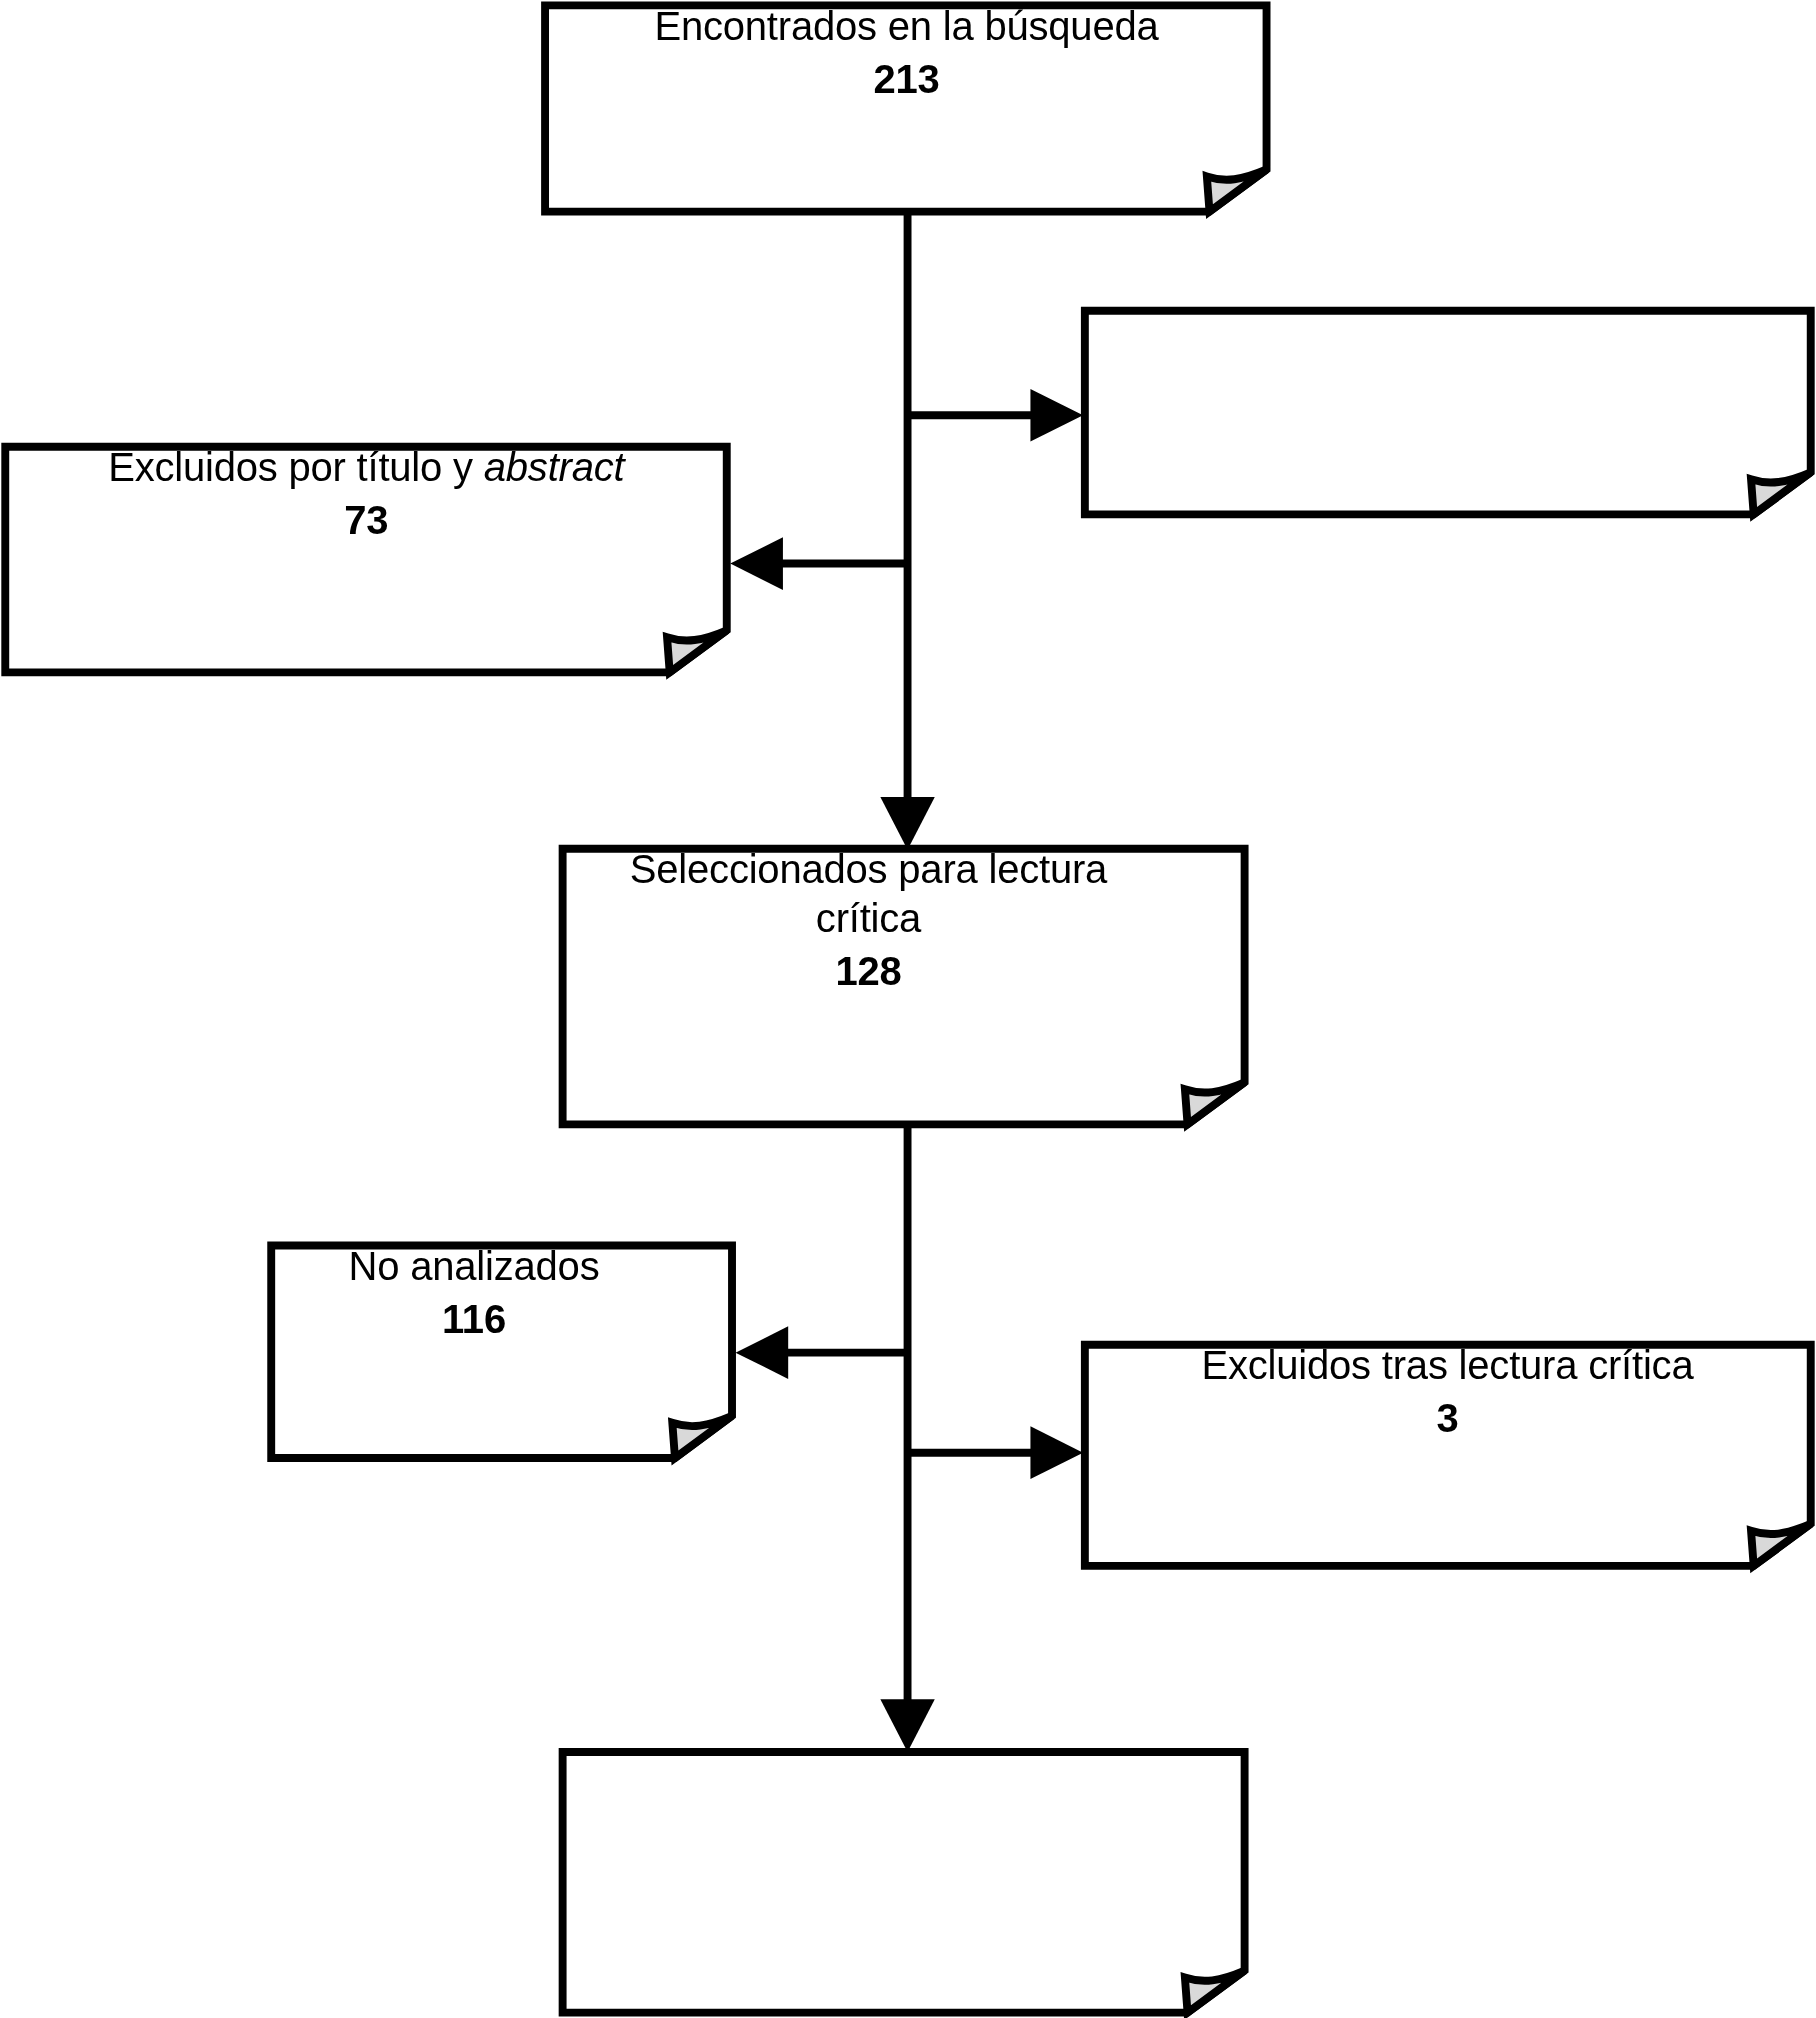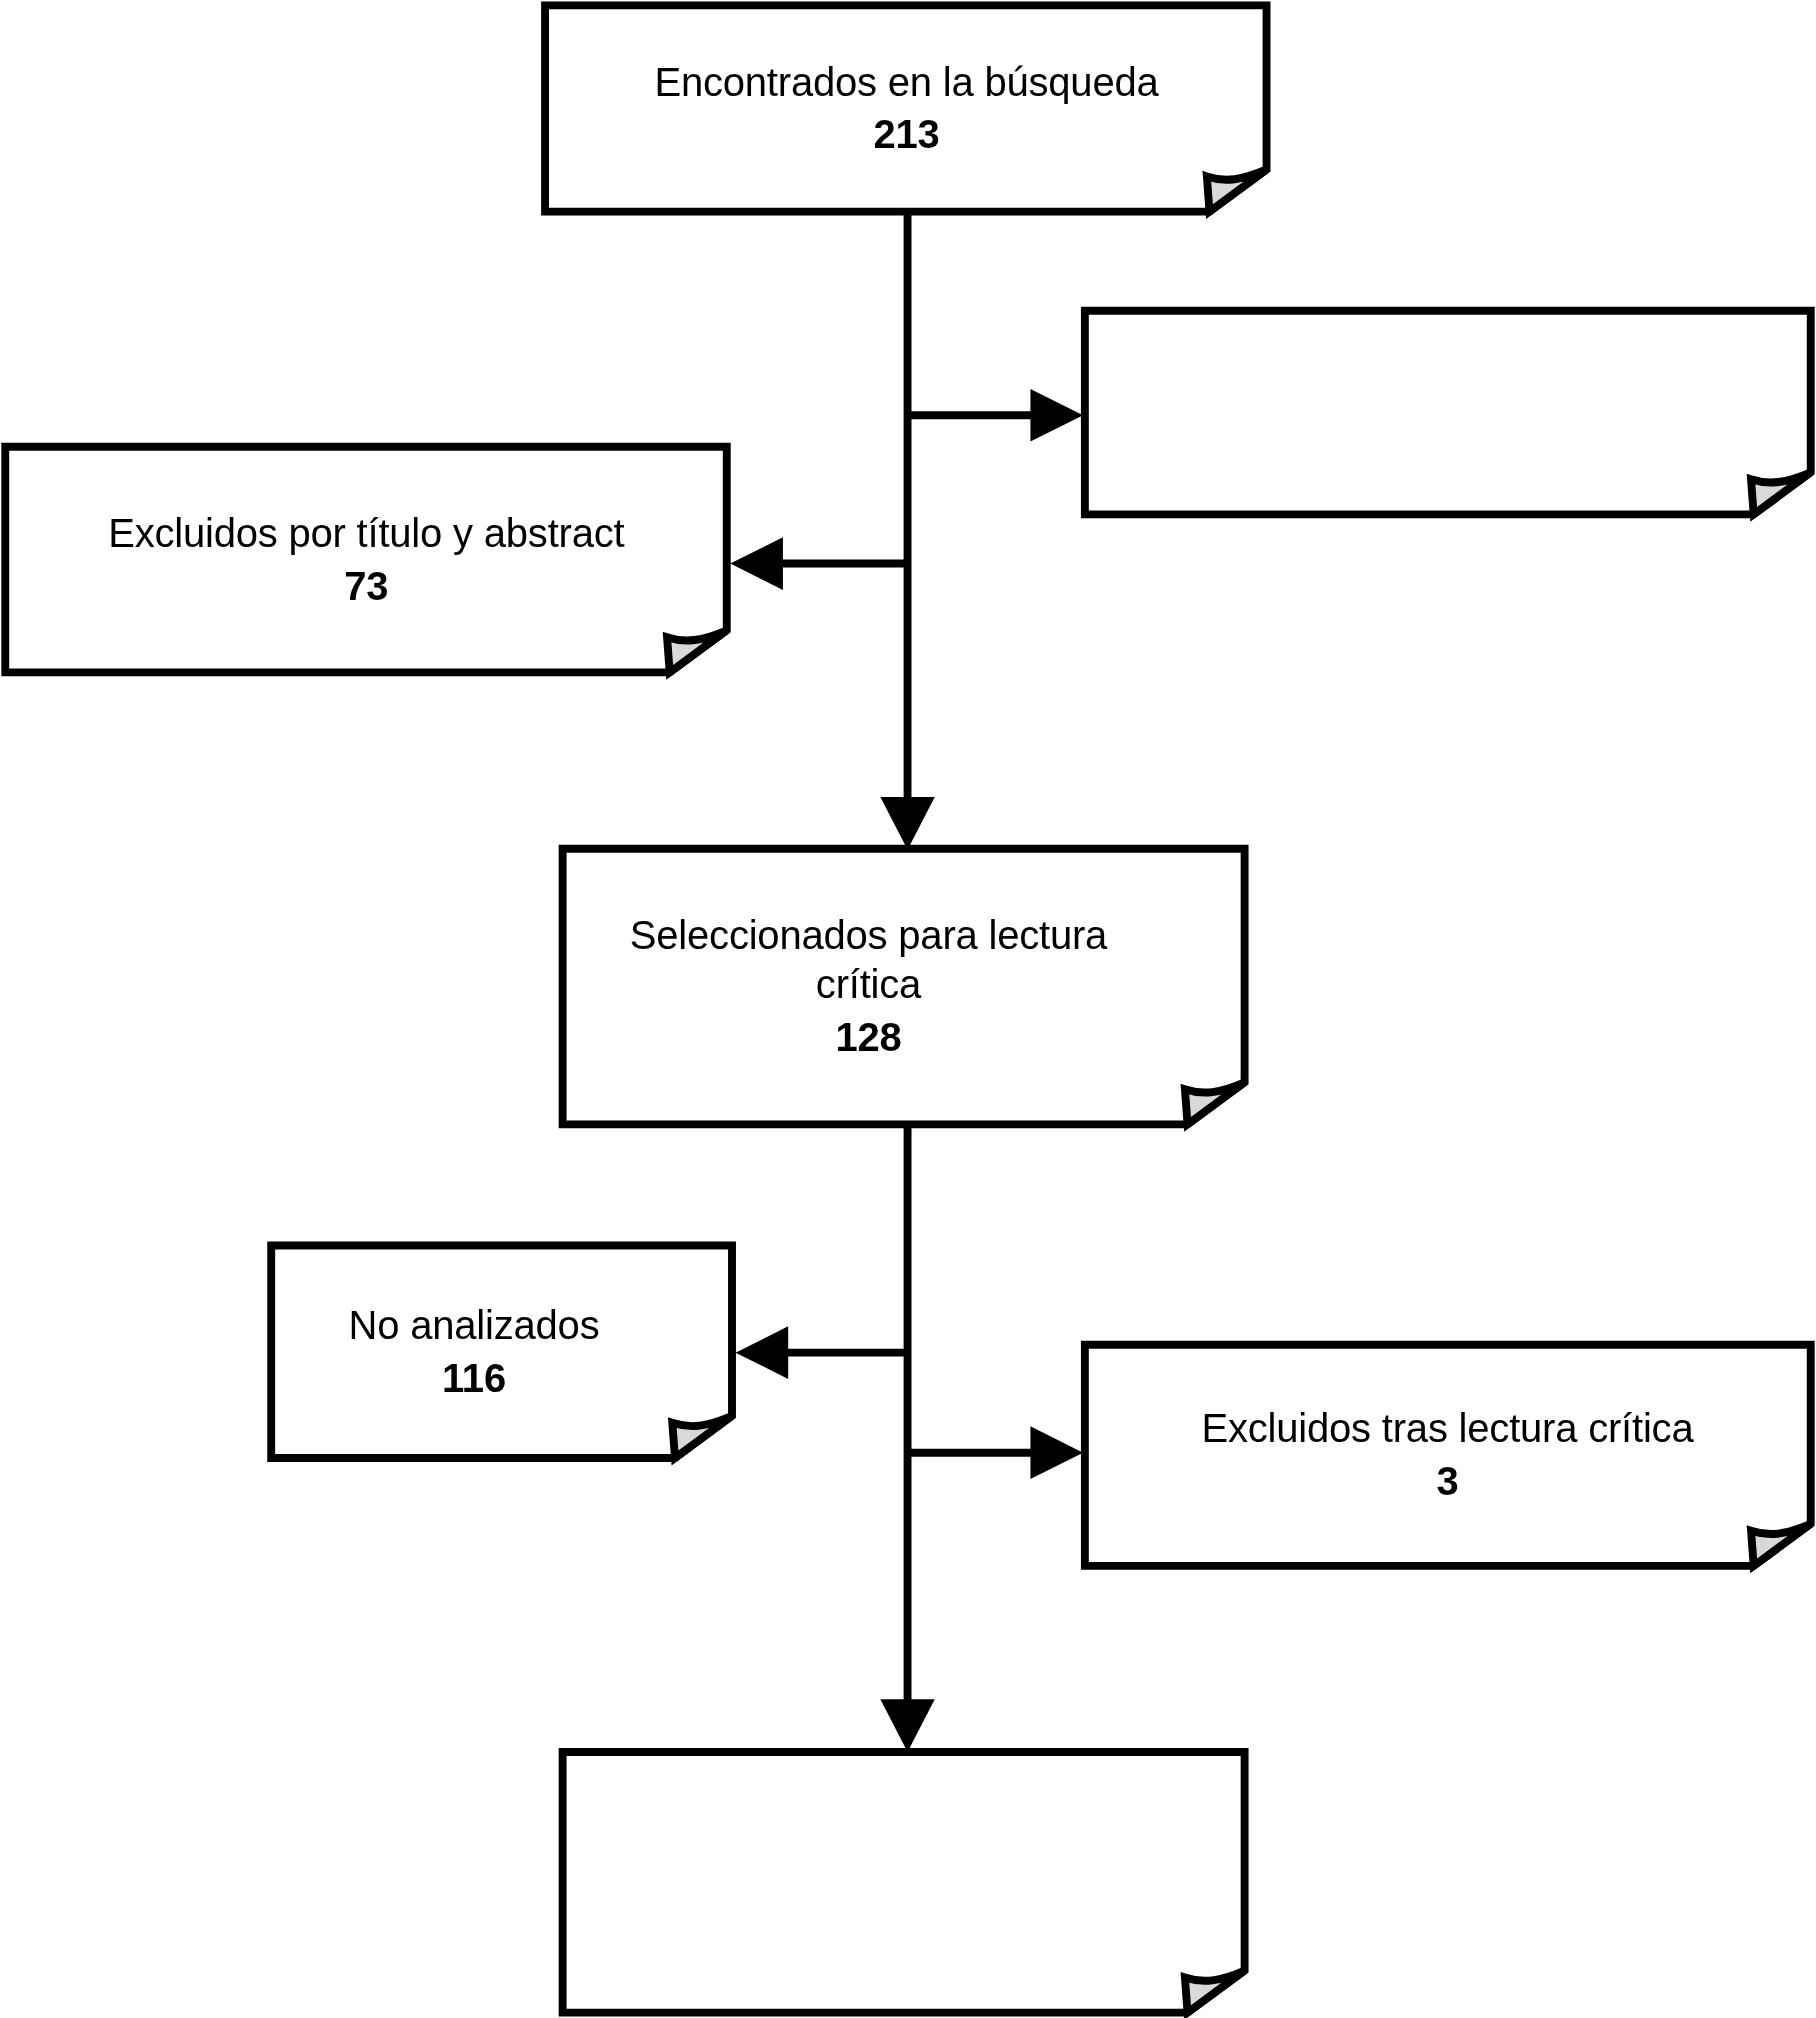--- a/index.html
+++ b/index.html
@@ -20,33 +20,33 @@
     left: 0;
     top: 0;
     width: 1816px;
     height: 2018px;
   }
   .node-text {
     position: absolute;
     display: flex;
     flex-direction: column;
     align-items: center;
-    justify-content: center;
     text-align: center;
     color: #000000;
     font-size: 40px;
     line-height: 1.22;
     letter-spacing: -0.2px;
     pointer-events: none;
   }
   .node-label {
     font-weight: 400;
     white-space: pre-line;
   }
   .node-label .ital {
+    font-style: italic;
   }
   .node-count {
     font-weight: 700;
     margin-top: 4px;
   }
 </style>
 </head>
 <body>
 
 <div id="stage">

